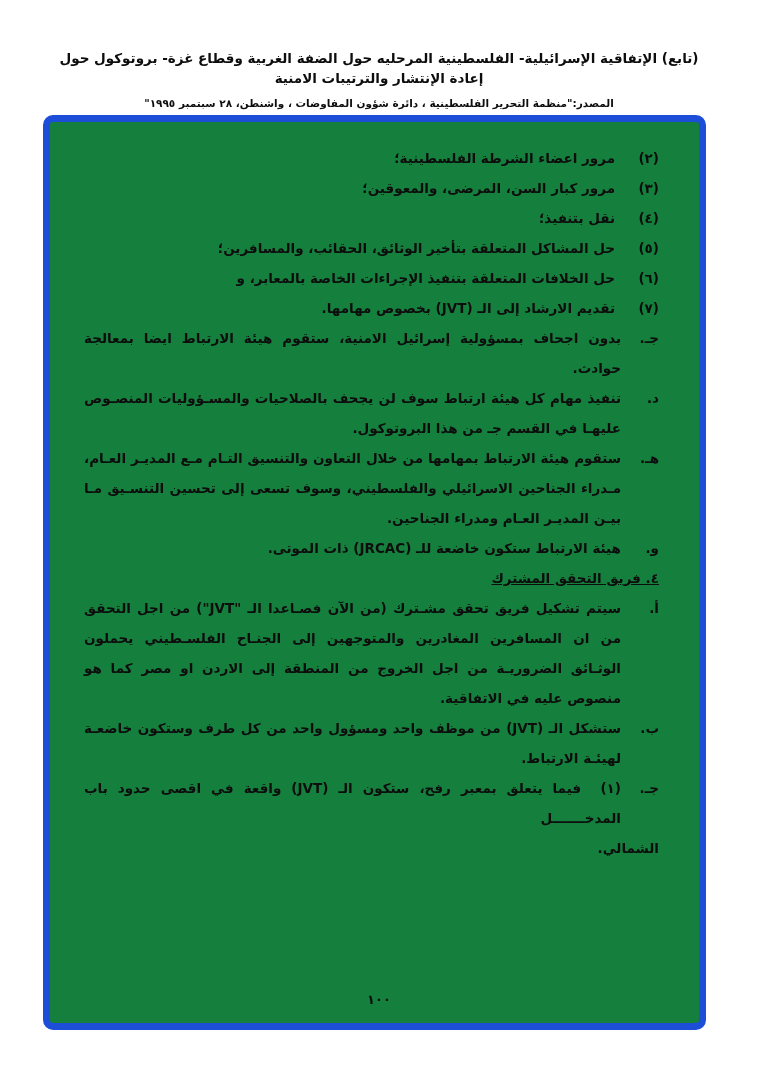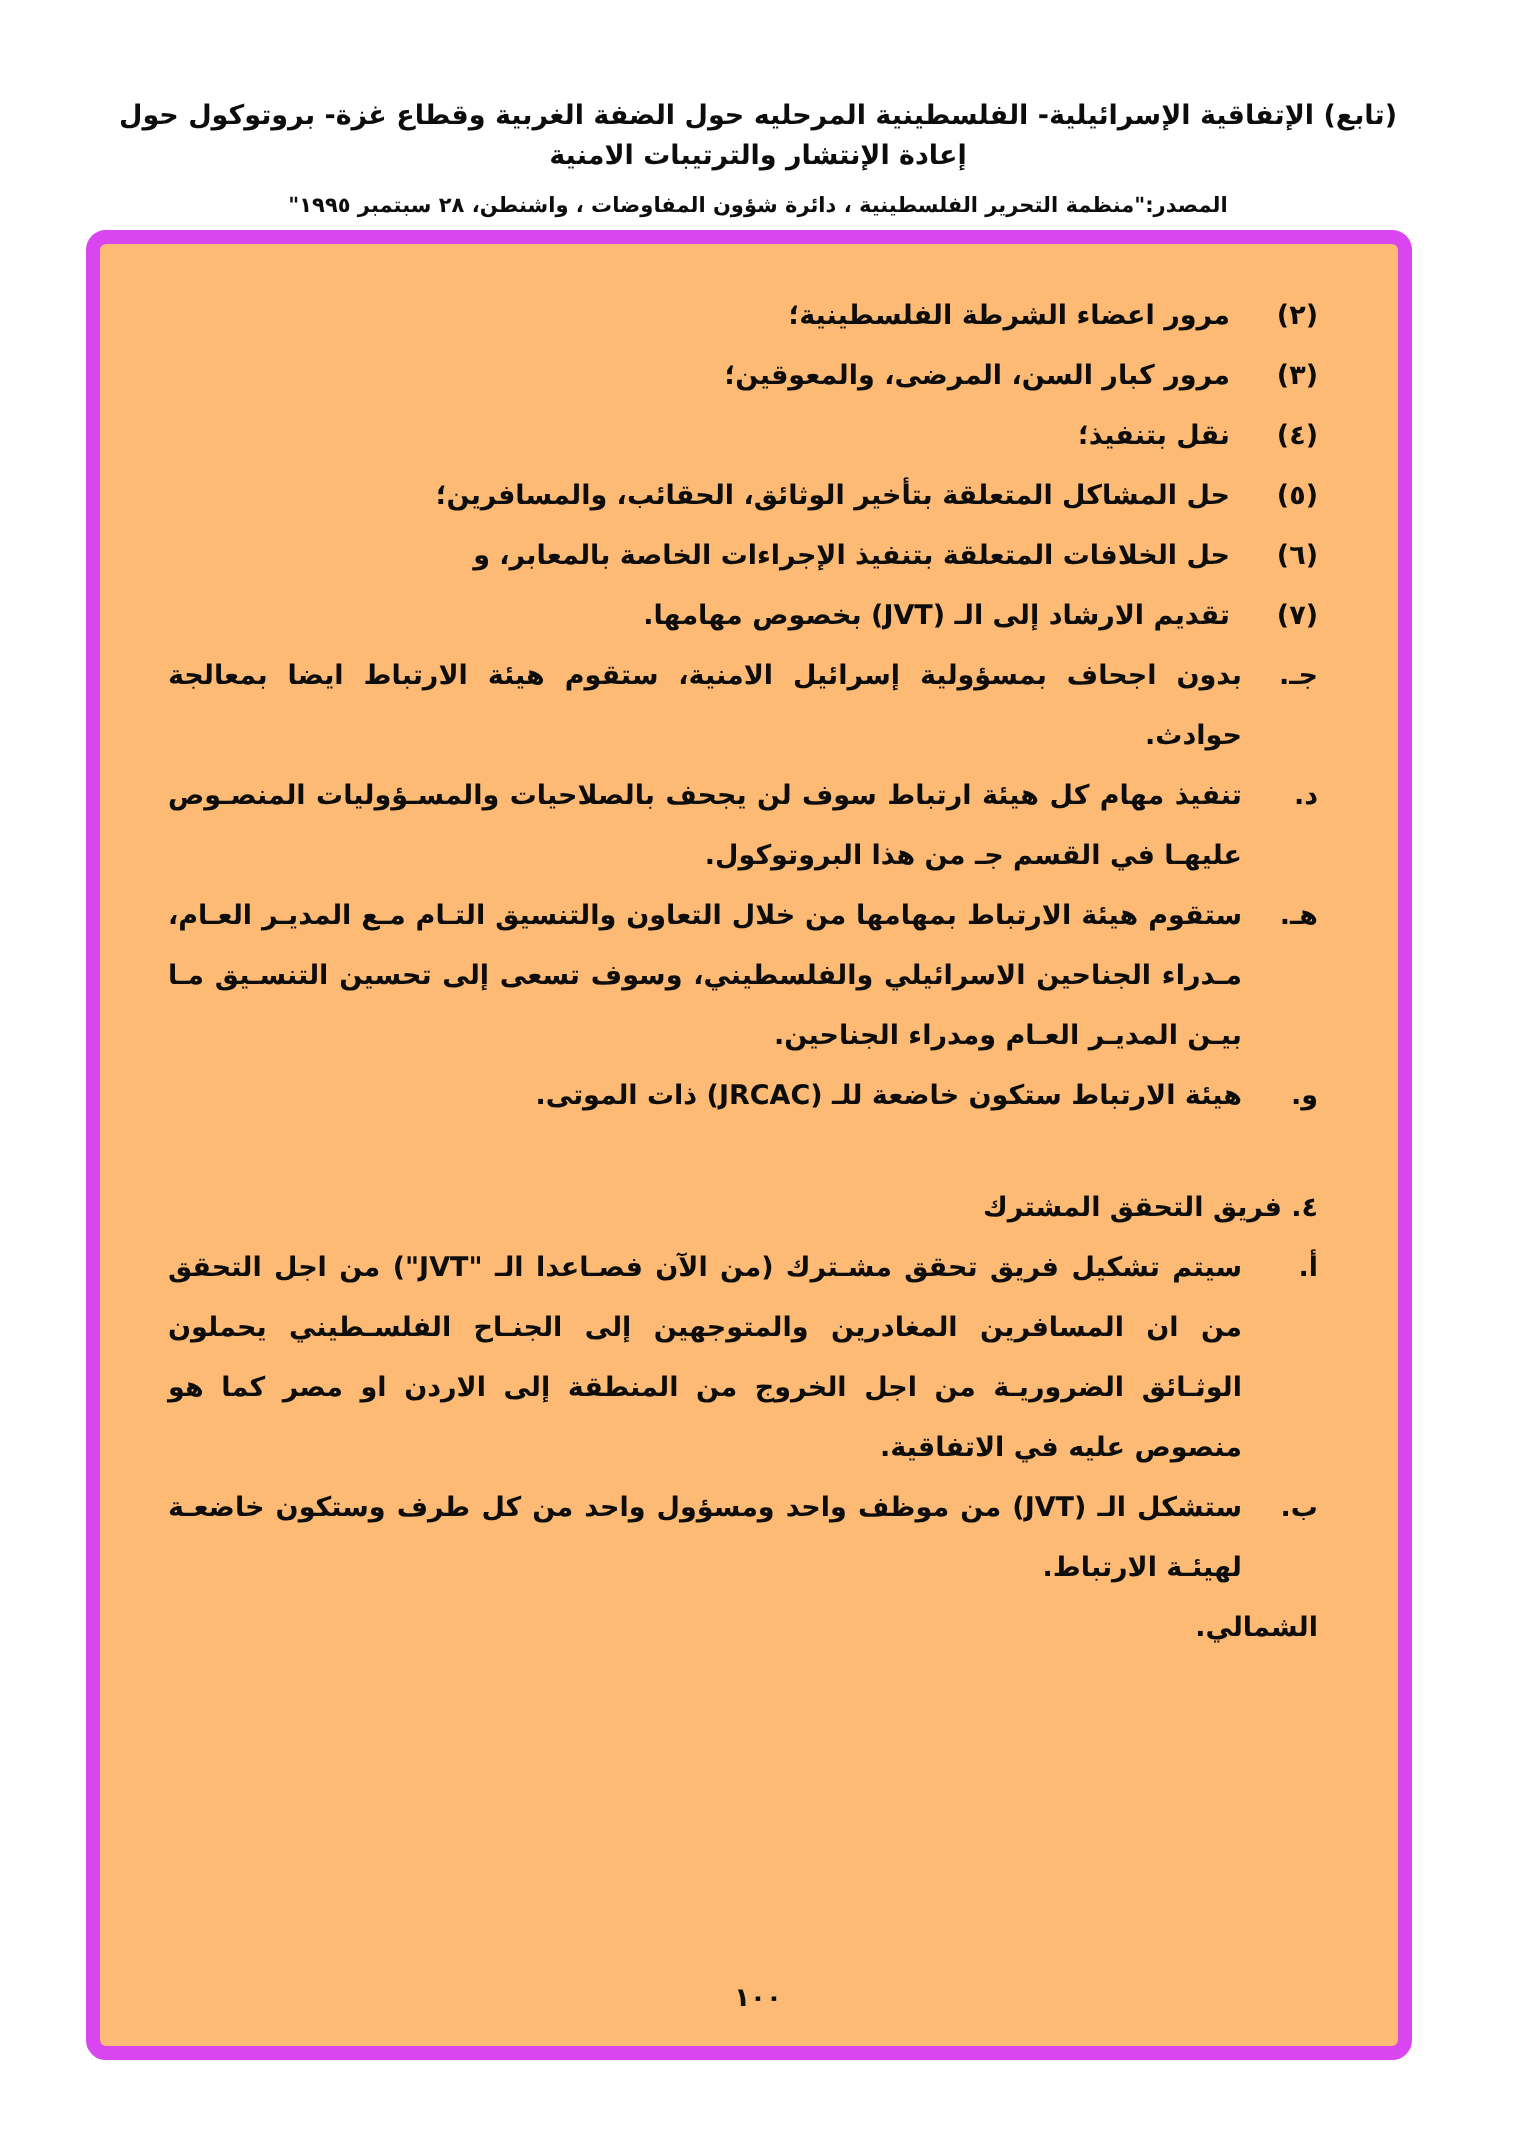--- a/index.html
+++ b/index.html
@@ -7,38 +7,38 @@
     position:relative; width:758px; height:1078px; background:#ffffff;
     font-family:"DejaVu Sans", sans-serif; color:#0d0d0d; overflow:hidden;
   }
   
   .doc-header { position:absolute; top:48px; left:0; right:0; direction:rtl; text-align:center; }
   .doc-header .h1 { font-size:13.5px; font-weight:bold; line-height:20px; padding:0 52px; }
   .doc-header .h2 { font-size:10.5px; font-weight:bold; margin-top:9px; }
   
   .frame {
     position:absolute; left:43px; top:115px; width:663px; height:915px;
-    box-sizing:border-box; border:7px solid #d946ef; border-radius:10px; background:#fdba74;
+    box-sizing:border-box; border:7px solid #1d4ed8; border-radius:10px; background:#15803d;
   }
   .content {
     direction:rtl; text-align:justify;
     padding:21px 40px 0 34px;
     font-size:13.5px; font-weight:bold; line-height:30px;
   }
   
   .num-item { text-align:right; white-space:nowrap; }
   .num-label { display:inline-block; width:44px; }
   
   .para { padding-right:38px; text-indent:-38px; text-align:justify; }
   .para .label { display:inline-block; width:38px; text-indent:0; }
   .para .sublabel { display:inline-block; width:40px; text-indent:0; }
   .para.stretch { text-align-last:justify; }
   .cont-left { direction:rtl; text-align:right; padding-left:62px; }
   
-  .sec-heading { margin-top:26px; text-align:right; }
+  .sec-heading { text-decoration:underline; text-align:right; }
   
   .page-num {
     position:absolute; top:992px; left:0; right:0;
     text-align:center; font-size:13px; font-weight:bold; letter-spacing:3px; direction:rtl;
   }
 </style>
 </head>
 <body>
 
 <div class="page">
@@ -60,20 +60,21 @@
 
       <div class="para"><span class="label">جـ.</span><span>بدون اجحاف بمسؤولية إسرائيل الامنية، ستقوم هيئة الارتباط ايضا بمعالجة حوادث.</span></div>
       <div class="para"><span class="label">د.</span><span>تنفيذ مهام كل هيئة ارتباط سوف لن يجحف بالصلاحيات والمسـؤوليات المنصـوص عليهـا في القسم جـ من هذا البروتوكول.</span></div>
       <div class="para"><span class="label">هـ.</span><span>ستقوم هيئة الارتباط بمهامها من خلال التعاون والتنسيق التـام مـع المديـر العـام، مـدراء الجناحين الاسرائيلي والفلسطيني، وسوف تسعى إلى تحسين التنسـيق مـا بيـن المديـر العـام ومدراء الجناحين.</span></div>
       <div class="para"><span class="label">و.</span><span>هيئة الارتباط ستكون خاضعة للـ (JRCAC) ذات الموتى.</span></div>
 
       <div class="sec-heading">٤. فريق التحقق المشترك</div>
 
       <div class="para"><span class="label">أ.</span><span>سيتم تشكيل فريق تحقق مشـترك (من الآن فصـاعدا الـ "JVT") من اجل التحقق من ان المسافرين المغادرين والمتوجهين إلى الجنـاح الفلسـطيني يحملون الوثـائق الضروريـة من اجل الخروج من المنطقة إلى الاردن او مصر كما هو منصوص عليه في الاتفاقية.</span></div>
       <div class="para"><span class="label">ب.</span><span>ستشكل الـ (JVT) من موظف واحد ومسؤول واحد من كل طرف  وستكون خاضعـة لهيئـة الارتباط.</span></div>
+      <div class="para stretch"><span class="label">جـ.</span><span class="sublabel">(١)</span><span>فيما يتعلق بمعبر رفح، ستكون الـ (JVT) واقعة في اقصى حدود باب   المدخـــــــل</span></div>
       <div class="cont-left">الشمالي.</div>
 
     </div>
   </div>
 
   <div class="page-num">١٠٠</div>
 
 </div>
 
 </body></html>

